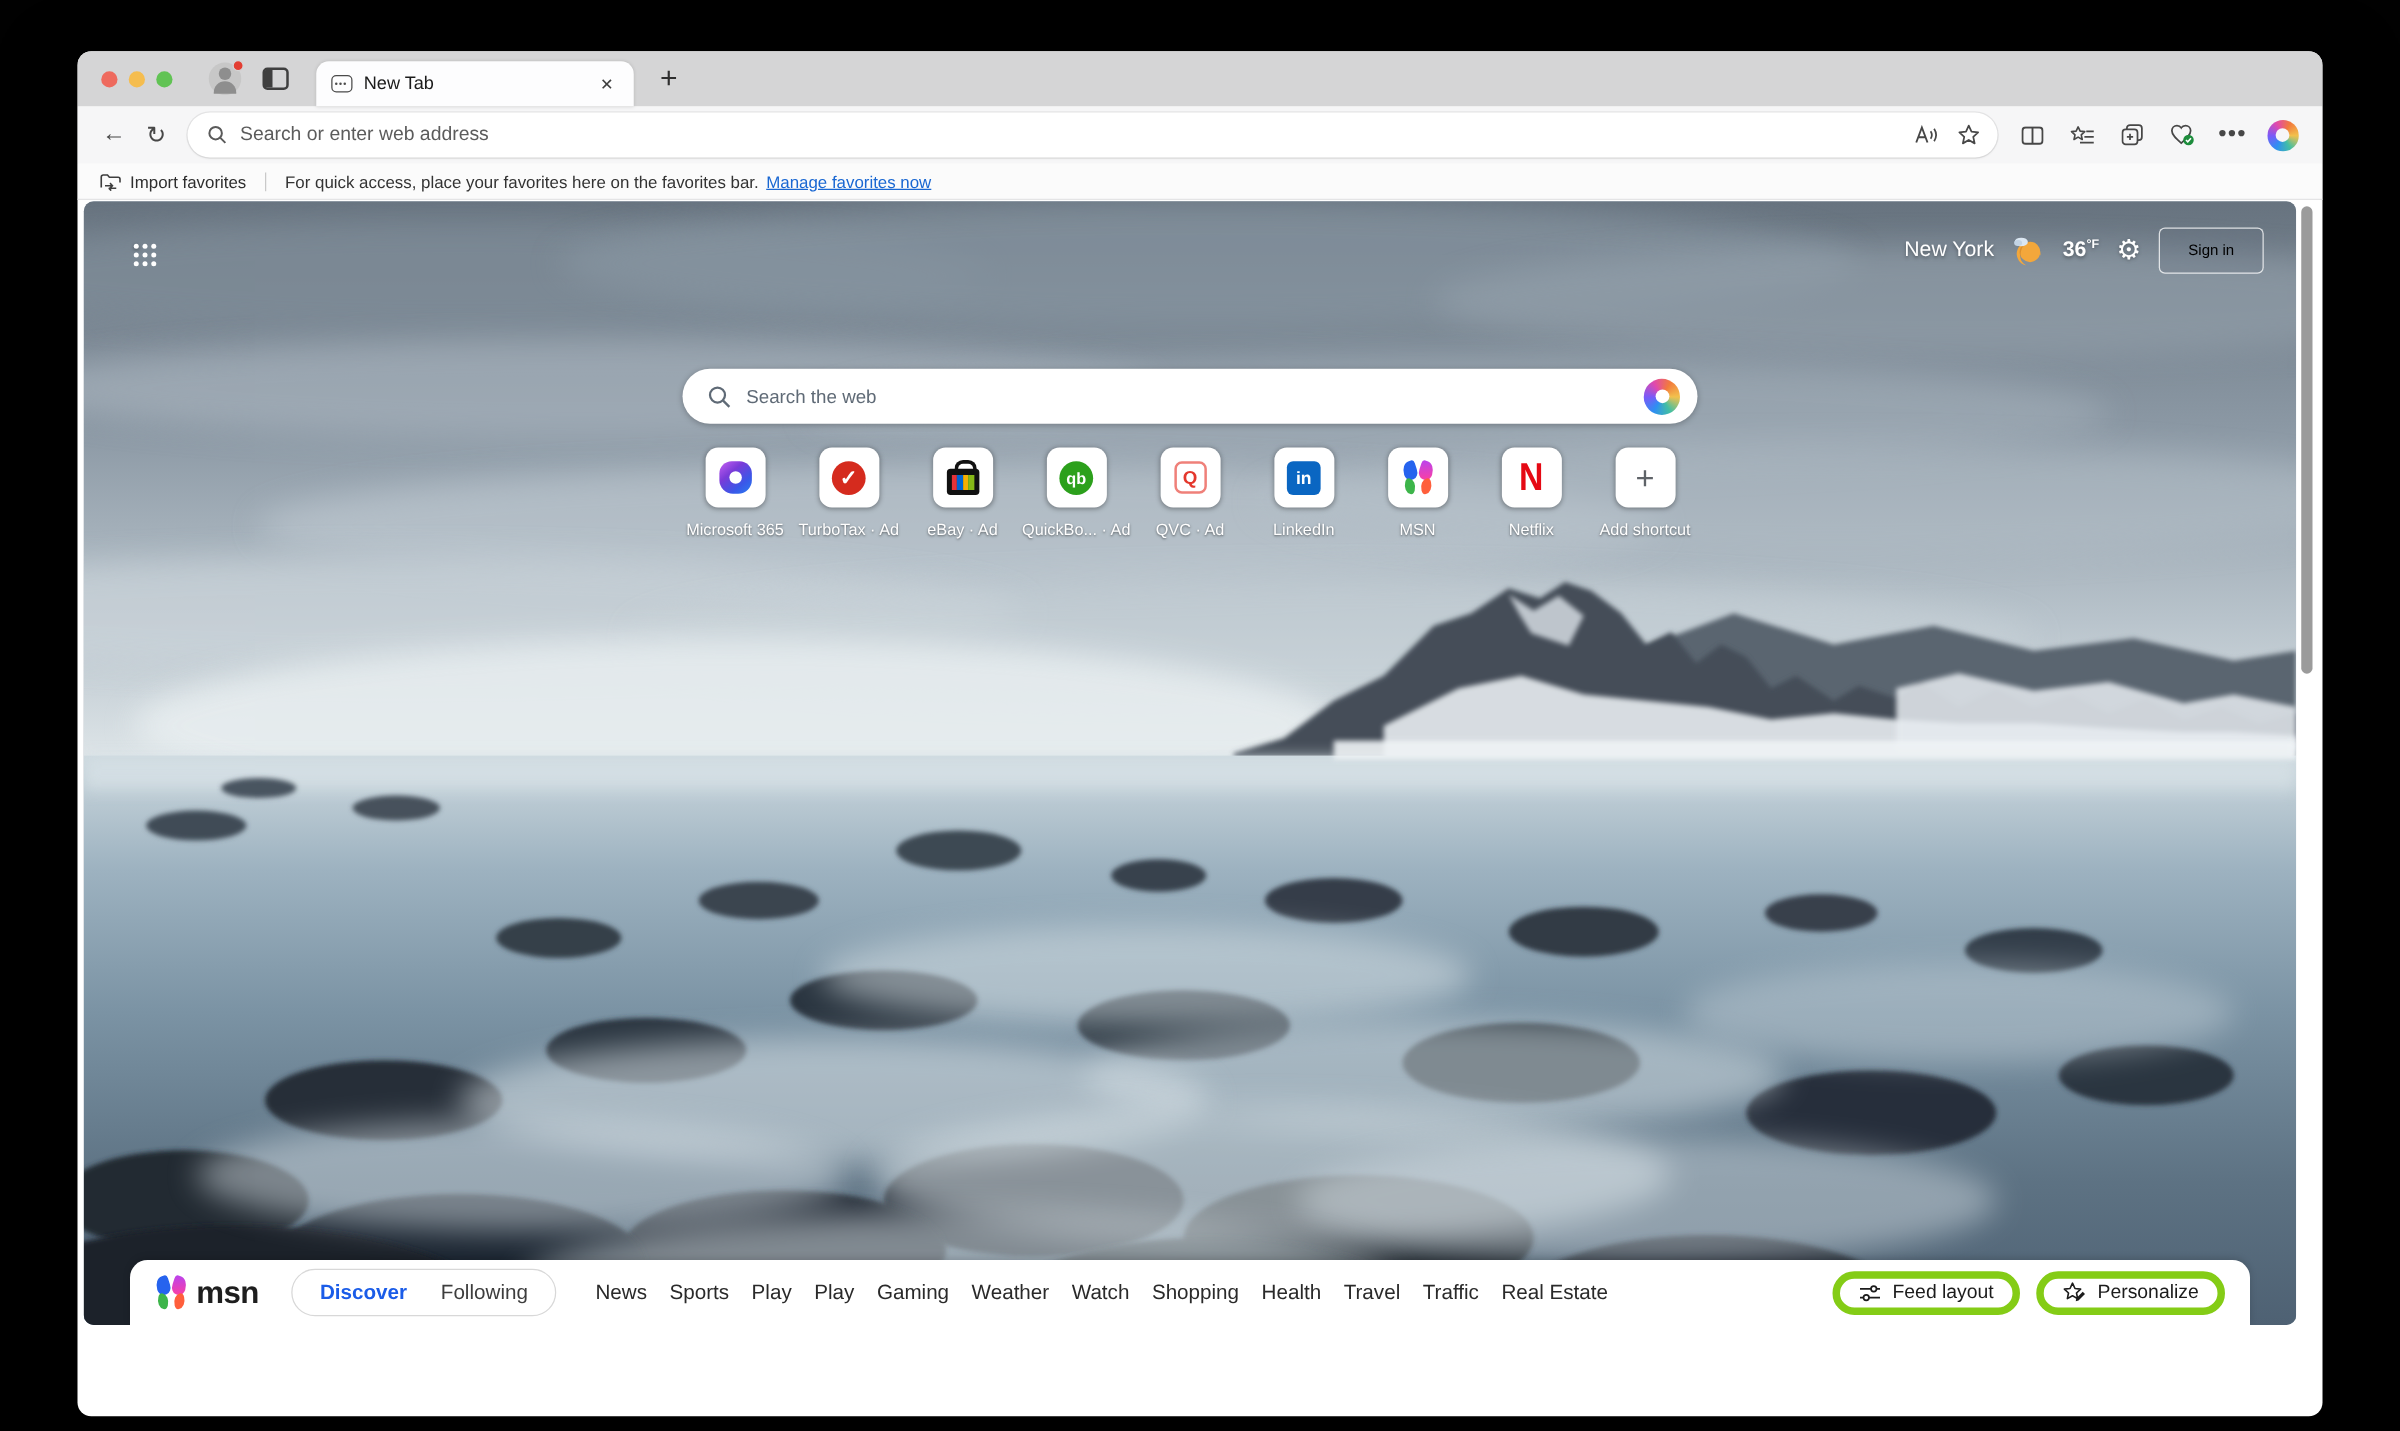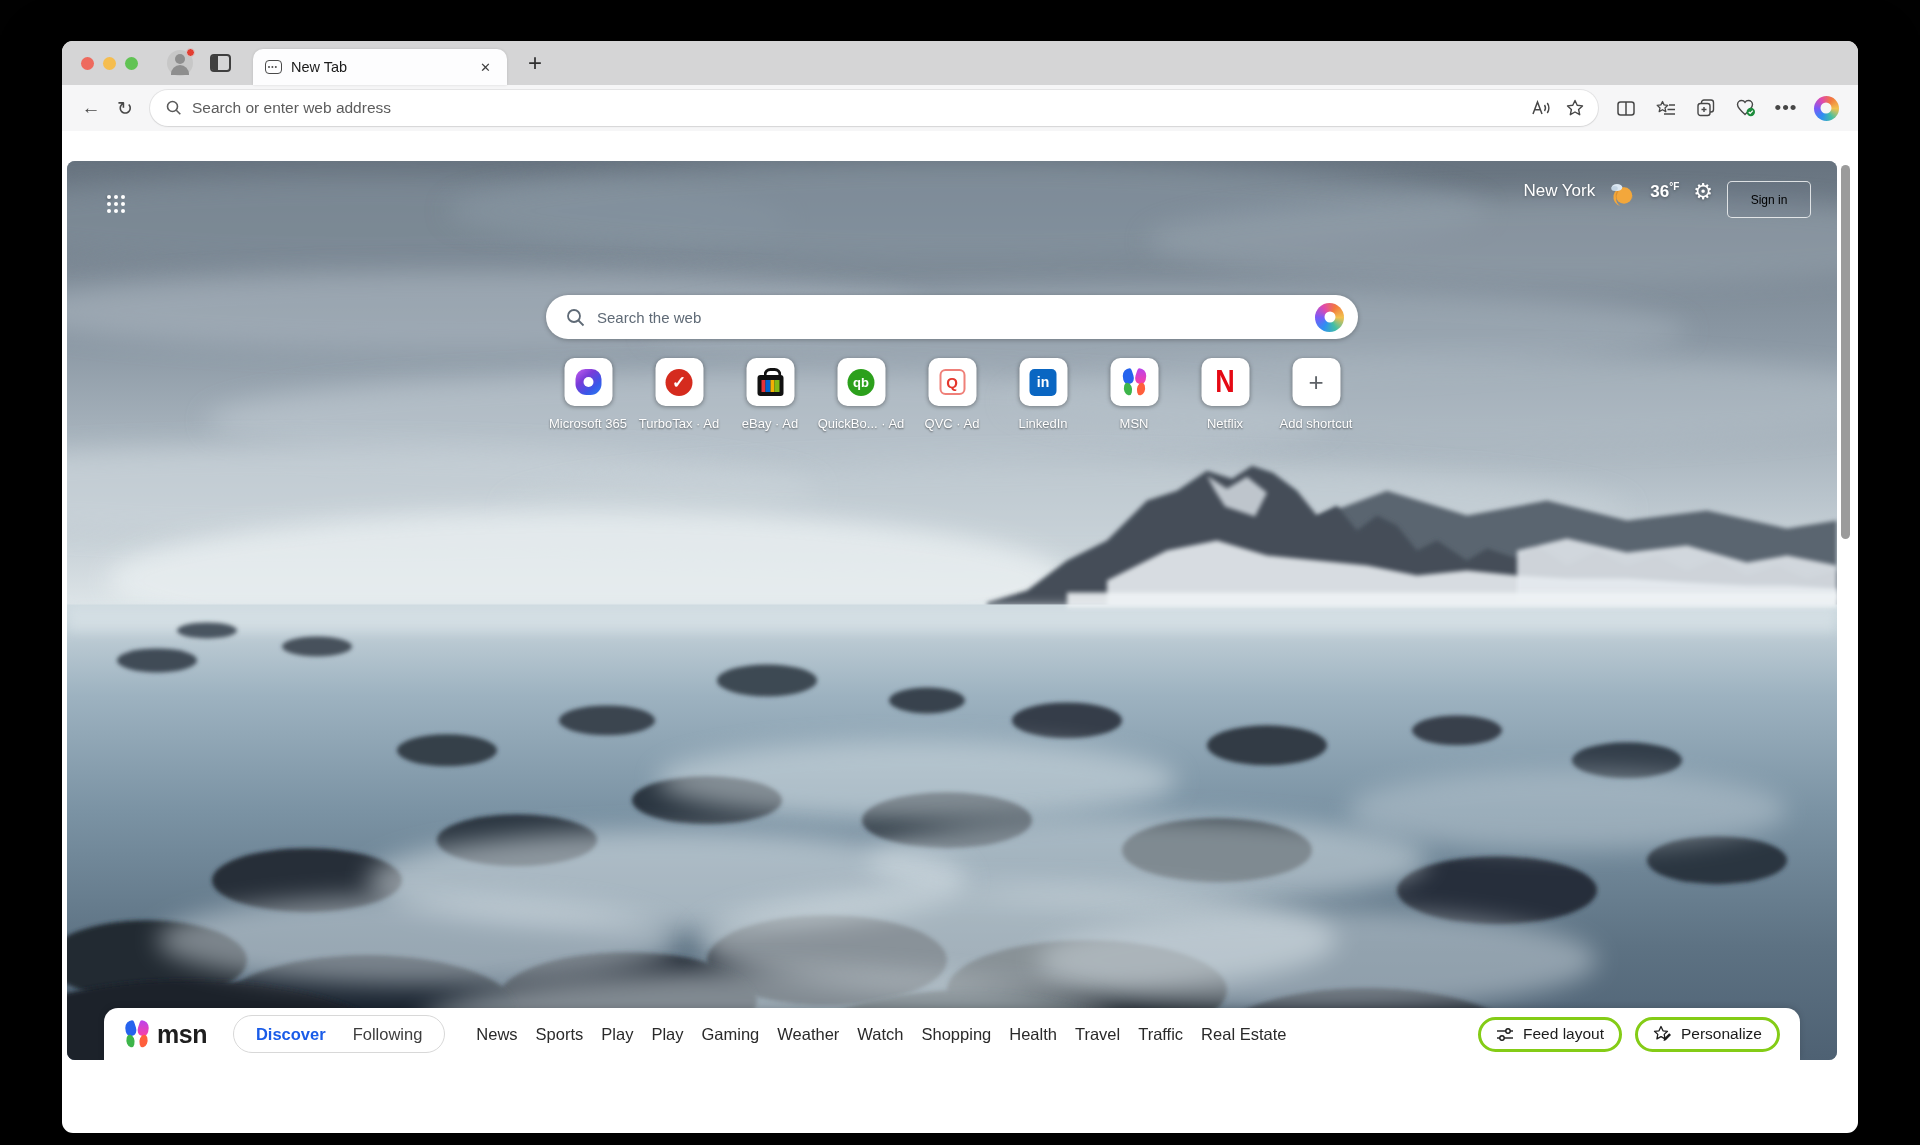--- a/index.html
+++ b/index.html
@@ -68,21 +68,21 @@
   
   .content { position:absolute; left:5px; top:120px; width:1770px; height:899px;
              border-radius:8px; overflow:hidden; background:#8b98a4; }
   .scene { position:absolute; inset:0; width:100%; height:100%; }
 
   .waffle { position:absolute; left:40px; top:34px; width:20px; height:20px; }
   .waffle span { position:absolute; left:0; top:0; width:4px; height:4px; border-radius:50%; background:#fff;
     box-shadow:7px 0 0 #fff,14px 0 0 #fff,0 7px 0 #fff,7px 7px 0 #fff,14px 7px 0 #fff,
                0 14px 0 #fff,7px 14px 0 #fff,14px 14px 0 #fff, 0 1px 3px rgba(0,0,0,.4); }
 
-  .weather-row { position:absolute; top:20px; right:26px; height:38px; display:flex; align-items:flex-start;
+  .weather-row { position:absolute; top:20px; right:26px; height:38px; display:flex; align-items:center;
                  gap:14px; color:#fff; text-shadow:0 1px 3px rgba(0,0,0,.35); }
   .weather-loc { font-size:17px; }
   .weather-temp { font-size:17px; font-weight:700; }
   .weather-temp sup { font-size:10px; font-weight:700; }
   .gear { font-size:22px; line-height:22px; }
   .signin { width:84px; height:37px; display:flex; align-items:center; justify-content:center;
             border:1px solid rgba(255,255,255,.78); border-radius:5px; color:#000000; font-size:12px;
             background:rgba(90,100,115,.18); text-shadow:none; }
 
   .searchbox { position:absolute; top:134px; left:50%; transform:translateX(-50%);
@@ -137,21 +137,21 @@
              border-radius:14px 14px 0 0; display:flex; align-items:center; padding:0 20px;
              box-shadow:0 -1px 6px rgba(0,0,0,.15); }
   .brand { display:flex; align-items:center; gap:7px; }
   .brand .wordmark { font-size:25px; font-weight:700; color:#1e1e1e; letter-spacing:-.5px; }
   .feed-tabs { margin-left:26px; height:38px; border:1px solid #d8d8d8; border-radius:20px;
                display:flex; align-items:center; padding:0 22px; gap:27px; font-size:16.5px; background:#fff; }
   .feed-tab-active { color:#1a5ce8; font-weight:700; }
   .feed-tab { color:#3d3d3d; }
   .feed-nav { margin-left:31px; display:flex; gap:18px; font-size:16.5px; color:#2a2a2a; white-space:nowrap; }
   .feed-actions { margin-left:auto; display:flex; gap:13px; }
-  .pill-btn { height:35px; border:3px solid #84cc16; border-radius:18px; background:#fff;
+  .pill-btn { height:35px; border:6px solid #84cc16; border-radius:18px; background:#fff;
               display:flex; align-items:center; gap:9px; padding:0 15px; font-size:15.5px; color:#1c1c1c; }
 
   
   .scrollstrip { position:absolute; right:5px; top:120px; width:16px; height:899px; background:#fff; }
   .scrollthumb { position:absolute; left:4px; top:4px; width:9px; height:374px; border-radius:5px; background:#9b9b9b; }
 
   svg.icon { display:block; }
 </style>
 </head>
 <body>
@@ -230,20 +230,33 @@
         </svg>
     </div>
     <div class="tool-icon">
         <span class="dots3">•••</span>
       </div>
     <div class="tool-icon">
         <span class="copilot"></span>
       </div>
   </div>
 
+  <div class="favbar">
+    <span>
+      <svg class="icon" width="17" height="15" viewBox="0 0 17 15">
+          <path d="M1 3.5 C1 2.7 1.7 2 2.5 2 H6 L7.5 3.8 H14.5 C15.3 3.8 16 4.5 16 5.3 V8 " fill="none" stroke="#3f3f3f" stroke-width="1.3"></path>
+          <path d="M1 3.5 V12 " fill="none" stroke="#3f3f3f" stroke-width="1.3"></path>
+          <path d="M4 10.5 h6 m-2 -2 l2 2 l-2 2 M13 12.5 h-6 m2 2 l-2 -2" fill="none" stroke="#3f3f3f" stroke-width="1.2"></path>
+        </svg>
+    </span>
+    <span class="label">Import favorites</span>
+    <span class="divider"></span>
+    <span class="msg">For quick access, place your favorites here on the favorites bar.</span>
+    <a class="link">Manage favorites now</a>
+  </div>
 
   <div class="content">
 
     <svg class="scene" viewBox="0 0 1770 900" preserveAspectRatio="none">
       <defs>
         <linearGradient id="sky" x1="0" y1="0" x2="0" y2="1">
           <stop offset="0" stop-color="#67737f"></stop>
             <stop offset="0.4" stop-color="#8b98a4"></stop>
           <stop offset="0.75" stop-color="#b9c4cc"></stop>
             <stop offset="1" stop-color="#dfe6e9"></stop>

